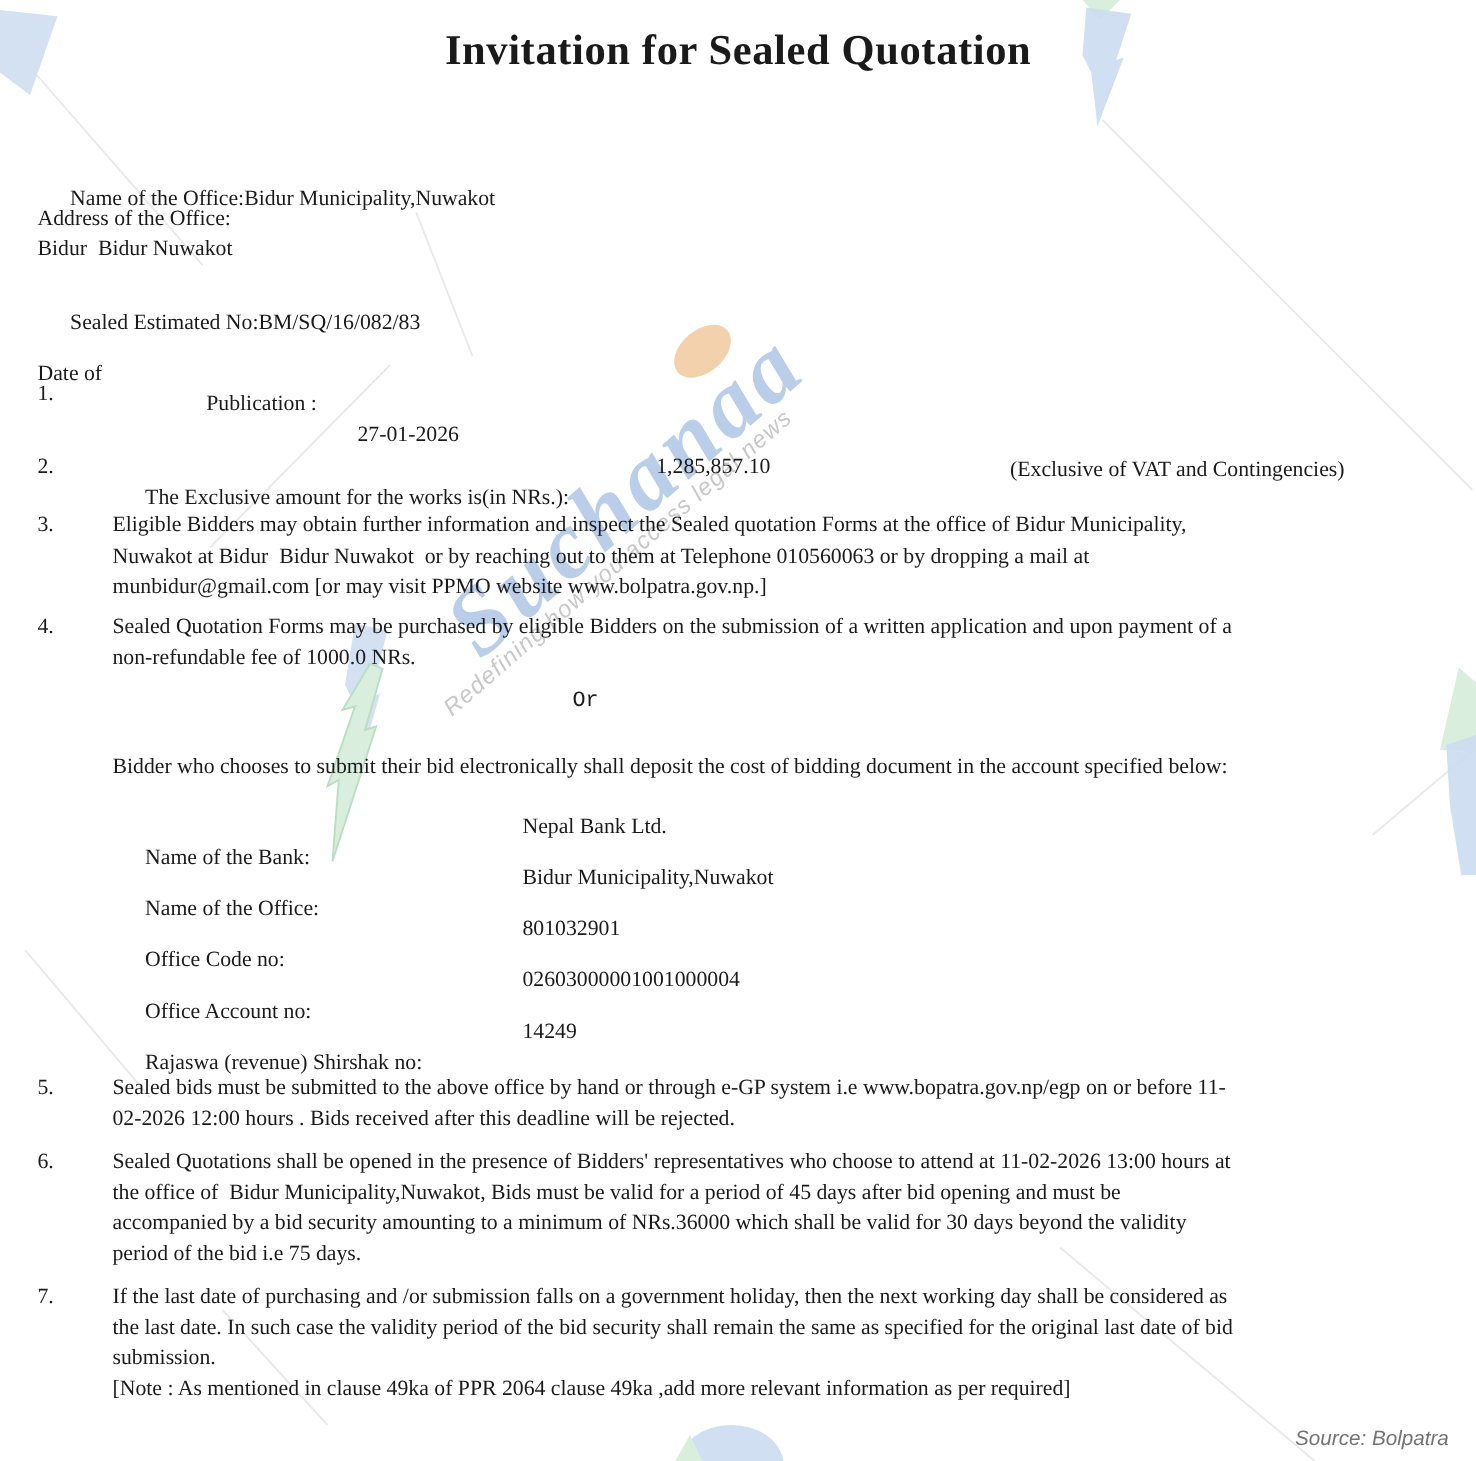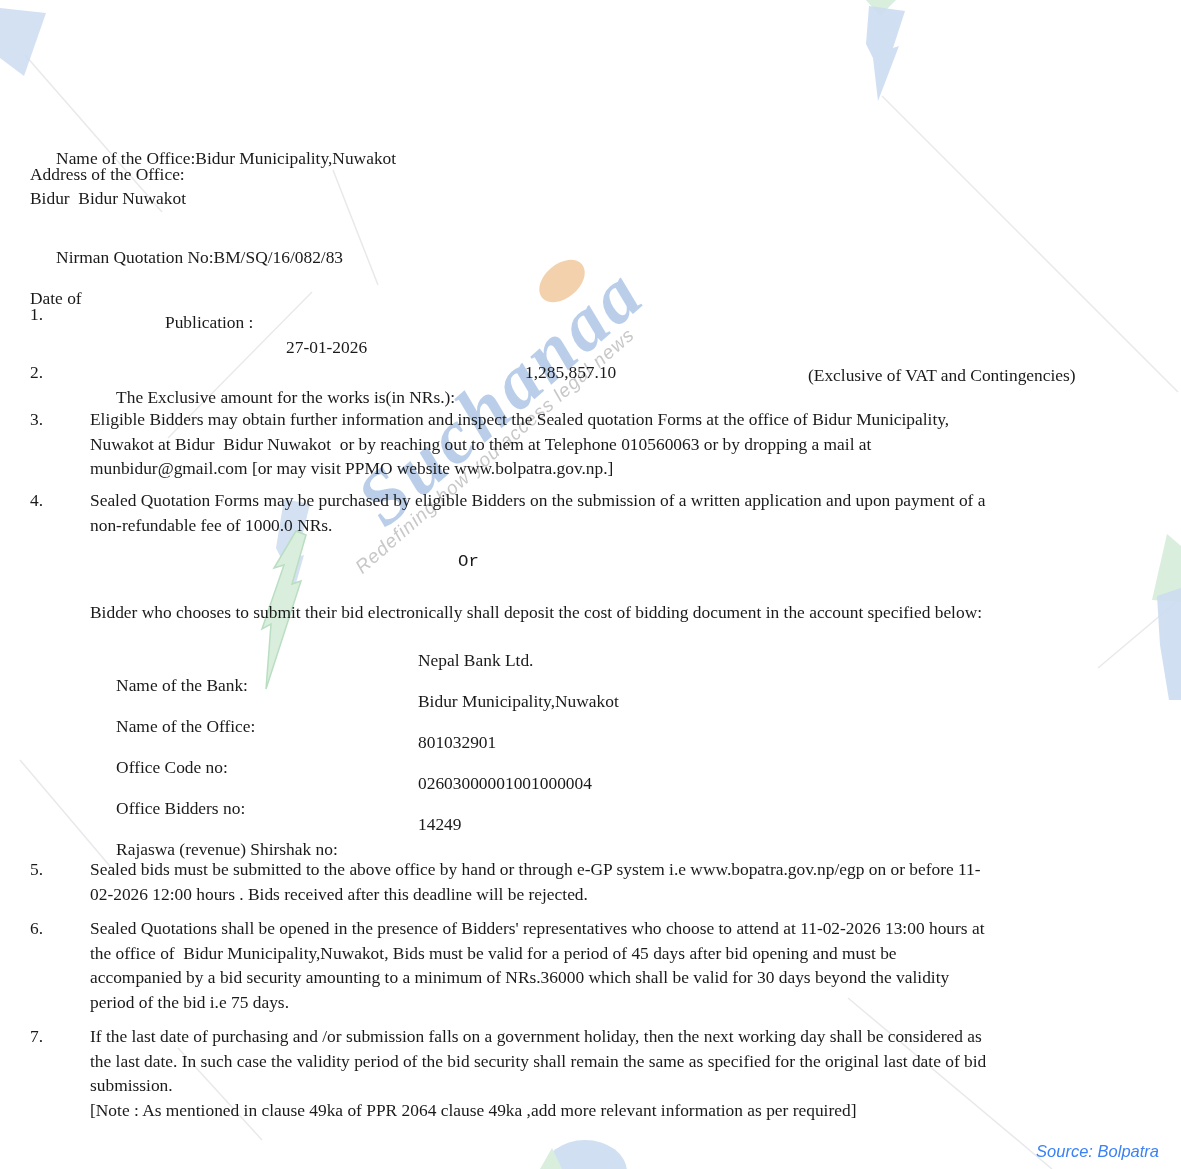--- a/index.html
+++ b/index.html
@@ -56,21 +56,21 @@
   .or-label{left:458px;}
   .bank-row{left:90px;width:1070px;height:25px;}
   .bank-row .val{position:absolute;left:328px;top:0;}
   .amt{position:absolute;left:435px;top:0;}
   .excl{position:absolute;left:718px;top:3px;}
   .note-line{margin-top:0;}
   .source{
     right:22px;top:1142px;
     font-family:"Liberation Sans", sans-serif;
     font-style:italic;font-size:16.5px;
-    color:#3b82f6;
+    color:#737373;
   }
 </style>
 </head>
 <body>
 
 <div class="page">
 
   <div class="wm-layer">
     <svg class="wm-svg" width="1181" height="1169" viewBox="0 0 1181 1169">
 
@@ -99,30 +99,31 @@
       <ellipse cx="585" cy="1172" rx="42" ry="32" fill="var(--wm-blue,#ccdcf1)" opacity="0.9"></ellipse>
       <polygon points="540,1169 552,1148 562,1169" fill="var(--wm-green,#d9eedd)"></polygon>
     </svg>
     <div class="wm-brand">Suchanaa</div>
     <div class="wm-slogan">Redefining how you access legal news</div>
     <div class="wm-peach"></div>
   </div>
 
   <div class="content">
 
+    <div class="abs doc-title">Invitation for Sealed Quotation</div>
 
     <div class="abs line meta-line" style="top:121px;">
       <span>Name of the Office:</span><span>Bidur Municipality,Nuwakot</span>
     </div>
 
     <div class="abs line meta-line" style="top:162px;">Address of the Office:</div>
     <div class="abs line meta-line" style="top:186px;">Bidur  Bidur Nuwakot</div>
 
     <div class="abs line meta-line" style="top:220px;">
-      <span>Nirman Quotation No:</span><span>BM/SQ/16/082/83</span>
+      <span>Sealed Estimated No:</span><span>BM/SQ/16/082/83</span>
     </div>
 
     <div class="abs line" style="left:30px;top:261px;width:600px;text-align:center;">
       <span class="abs" style="left:0;">Date of</span>
       <span class="abs" style="left:135px;">Publication :</span>
       <span class="abs" style="left:256px;">27-01-2026</span>
     </div>
 
     <div class="abs line item-num" style="top:302px;">1.</div>
 
@@ -152,21 +153,21 @@
     </div>
     <div class="abs line bank-row" style="top:689px;">
       <span>Name of the Office:</span>
       <span class="val">Bidur Municipality,Nuwakot</span>
     </div>
     <div class="abs line bank-row" style="top:730px;">
       <span>Office Code no:</span>
       <span class="val">801032901</span>
     </div>
     <div class="abs line bank-row" style="top:771px;">
-      <span>Office Bidders no:</span>
+      <span>Office Account no:</span>
       <span class="val">02603000001001000004</span>
     </div>
     <div class="abs line bank-row" style="top:812px;">
       <span>Rajaswa (revenue) Shirshak no:</span>
       <span class="val">14249</span>
     </div>
 
     <div class="abs line item-num" style="top:857px;">5.</div>
     <div class="abs line item-text" style="top:857px;">Sealed bids must be submitted to the above office by hand or through e-GP system i.e www.bopatra.gov.np/egp on or before 11-
 02-2026 12:00 hours . Bids received after this deadline will be rejected.</div>

